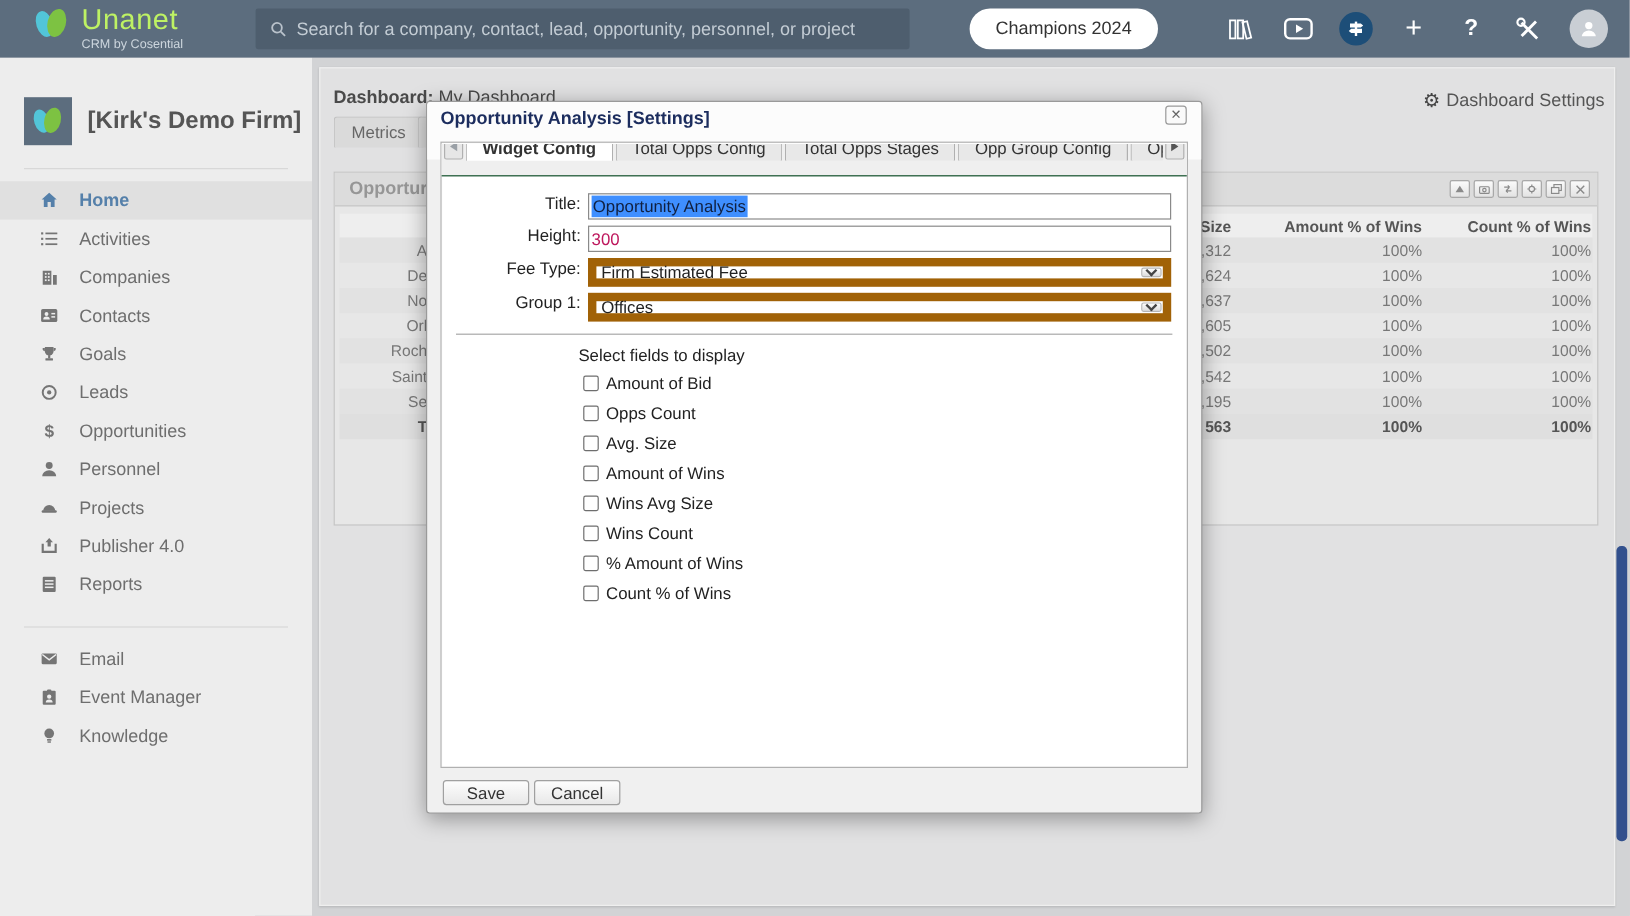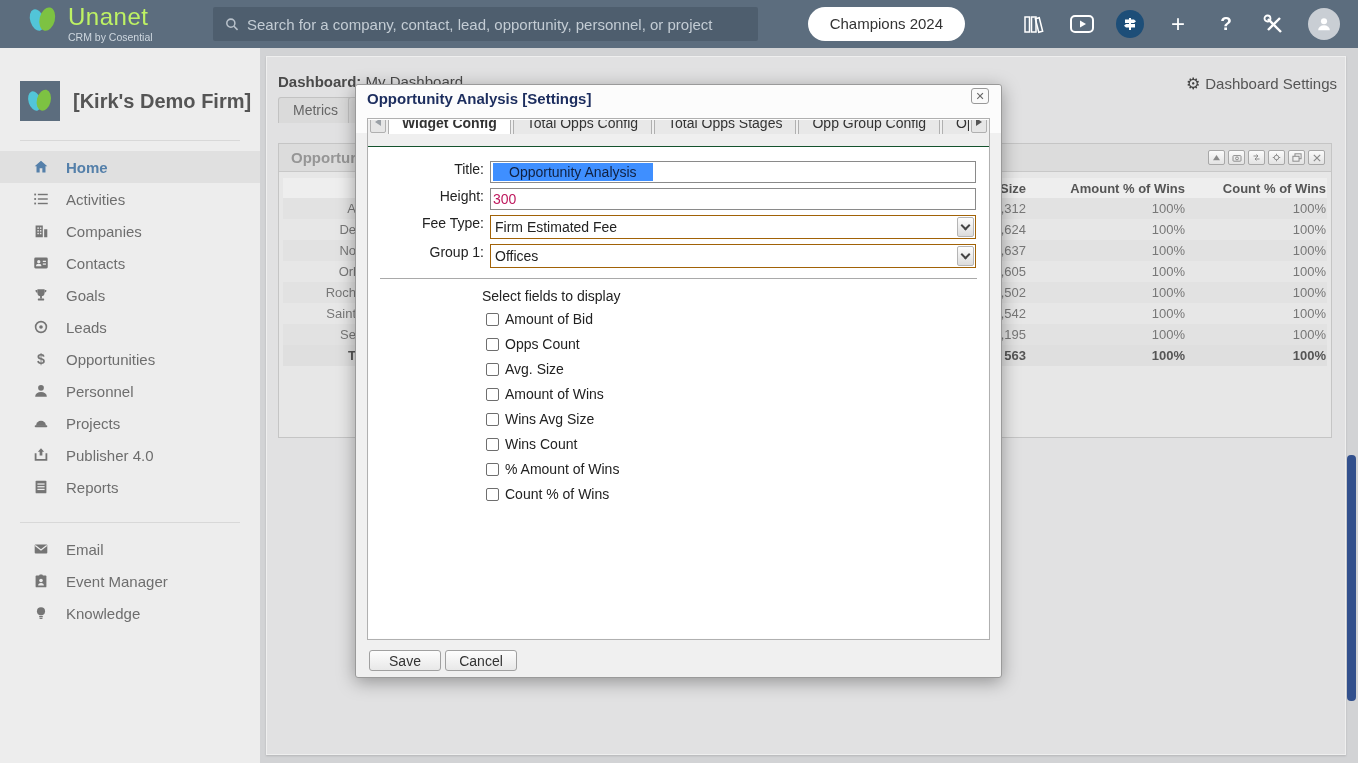--- a/index.html
+++ b/index.html
@@ -107,23 +107,23 @@
   .dtab.active { background:#fff; font-weight:bold; height:26px; line-height:27px;
     margin-bottom:-1px; }
   .dtabs-flex { display:flex; align-items:flex-end; overflow:hidden; flex:1 1 auto; }
   .dlg-content { position:absolute; left:1px; top:29px; right:1px; bottom:1px; background:#fff;
     padding-top:13px; overflow:hidden; }
   .frow { display:flex; align-items:flex-start; margin:0 12px 5px 10px; }
   .flabel { width:105px; text-align:right; font-size:14px; color:#222; margin-right:6px;
     flex:0 0 auto; }
   .tinput { flex:1; height:22px; border:1px solid #8a8a8a; background:#fff; font-size:14px;
     padding:0 2px; display:flex; align-items:center; }
-  .sel-text { background:#3f8fff; color:#102040; padding:1px 16px; }
+  .sel-text { background:#3f8fff; color:#102040; padding:1px 1px; }
   input.tinput { outline:none; color:#be185d; font-family:"Liberation Sans",sans-serif; }
-  .fselect { flex:1; height:24px; border:1px solid #a16207; background:#fff; font-size:14px;
+  .fselect { flex:1; height:24px; border:7px solid #a16207; background:#fff; font-size:14px;
     color:#222; display:flex; align-items:center; padding-left:4px; position:relative;
     cursor:pointer; }
   .selbtn { position:absolute; right:1px; top:1px; bottom:1px; width:17px;
     background:linear-gradient(#fdfdfd,#dcdcdc); border:1px solid #b5b5b5; border-radius:2px;
     display:flex; align-items:center; justify-content:center; }
   .chev { width:7px; height:7px; border-right:2px solid #444; border-bottom:2px solid #444;
     transform:rotate(45deg); margin-top:-3px; }
   .fdivider { height:1px; background:#a9a9a9; margin:10px 11px 9px 11px; }
   .sect-label { margin-left:113px; font-size:14px; color:#222; margin-bottom:7px; }
   .cbrow { display:flex; align-items:center; margin:0 0 9px 117px; cursor:pointer; }

